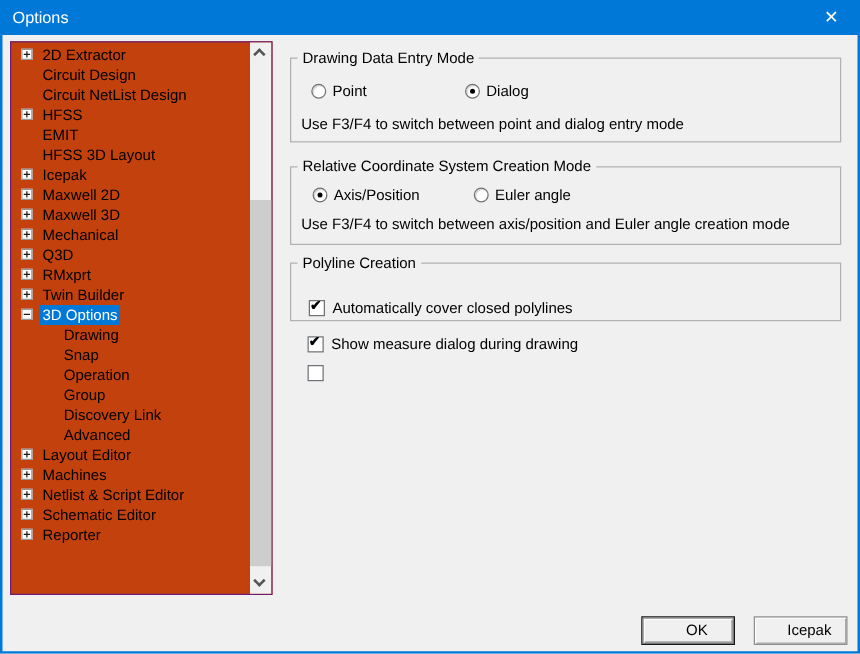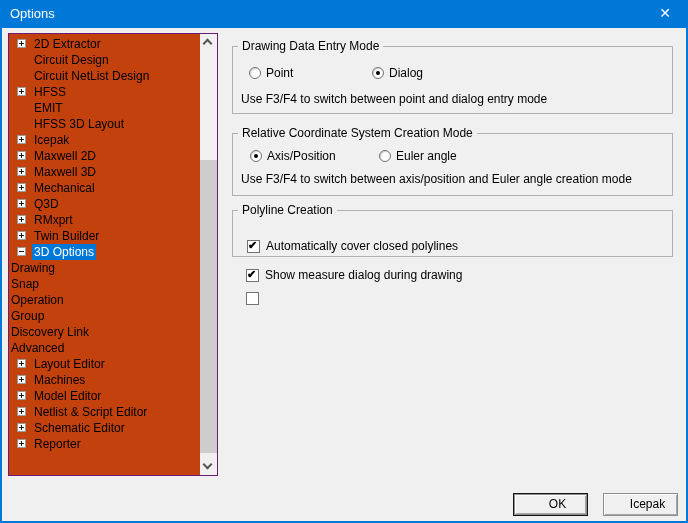--- a/index.html
+++ b/index.html
@@ -15,21 +15,21 @@
   .title    { position:absolute; left:10px; top:0; line-height:28px; font-size:13px; color:#fff; }
   .closebtn { position:absolute; right:0; top:0; width:46px; height:28px; text-align:center;
               line-height:27px; font-size:14px; color:#fff; cursor:default; }
   
   .tree { position:absolute; left:8px; top:33px; width:210px; height:443px;
           background:#c2410c; border:1px solid #701a75; }
   .tree-list { position:absolute; left:0; top:2px; right:17px; bottom:0; overflow:hidden; }
   .tree-row { position:relative; height:16px; line-height:16px; white-space:nowrap; }
   .tree-label { display:inline-block; padding:0 2px; }
   .lvl0 .tree-label { margin-left:23px; }
-  .lvl1 .tree-label { }
+  .lvl1 .tree-label { margin-left:40px; }
   .tree-row.selected .tree-label { background:#0078d7; color:#fff; }
   .expander { position:absolute; top:3px; width:9px; height:9px; background:#fff;
               border:1px solid #999; }
   .lvl0 .expander { left:8px; }
   .lvl1 .expander { left:26px; }
   .expander::before { content:''; position:absolute; left:1px; right:1px; top:3px;
                       height:1px; background:#1a1a1a; }
   .expander.plus::after { content:''; position:absolute; top:1px; bottom:1px; left:3px;
                           width:1px; background:#1a1a1a; }
   
@@ -101,21 +101,20 @@
         <div class="tree-row lvl0"><span class="expander plus"></span><span class="tree-label">Twin Builder</span></div>
         <div class="tree-row lvl0 selected"><span class="expander minus"></span><span class="tree-label">3D Options</span></div>
         <div class="tree-row lvl1"><span class="tree-label">Drawing</span></div>
         <div class="tree-row lvl1"><span class="tree-label">Snap</span></div>
         <div class="tree-row lvl1"><span class="tree-label">Operation</span></div>
         <div class="tree-row lvl1"><span class="tree-label">Group</span></div>
         <div class="tree-row lvl1"><span class="tree-label">Discovery Link</span></div>
         <div class="tree-row lvl1"><span class="tree-label">Advanced</span></div>
         <div class="tree-row lvl0"><span class="expander plus"></span><span class="tree-label">Layout Editor</span></div>
         <div class="tree-row lvl0"><span class="expander plus"></span><span class="tree-label">Machines</span></div>
-        <div class="tree-row lvl0"><span class="expander plus"></span><span class="tree-label">Model Editor</span></div>
         <div class="tree-row lvl0"><span class="expander plus"></span><span class="tree-label">Netlist &amp; Script Editor</span></div>
         <div class="tree-row lvl0"><span class="expander plus"></span><span class="tree-label">Schematic Editor</span></div>
         <div class="tree-row lvl0"><span class="expander plus"></span><span class="tree-label">Reporter</span></div>
       </div>
     <div class="sbar">
       <div class="sb-btn up">
           <span class="chev"></span>
         </div>
       <div class="sb-thumb"></div>
       <div class="sb-btn down">

